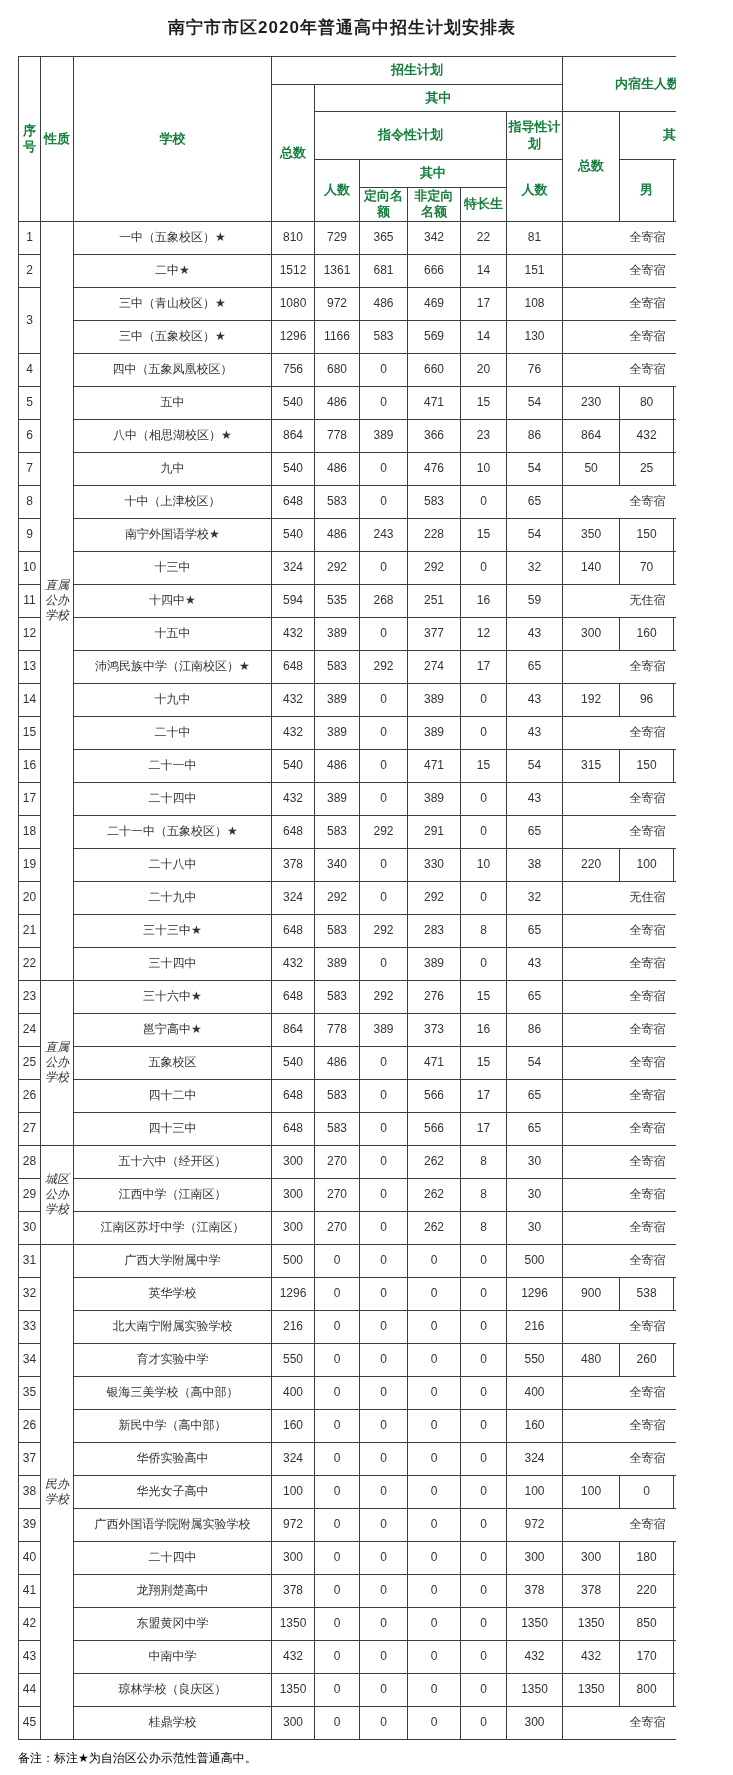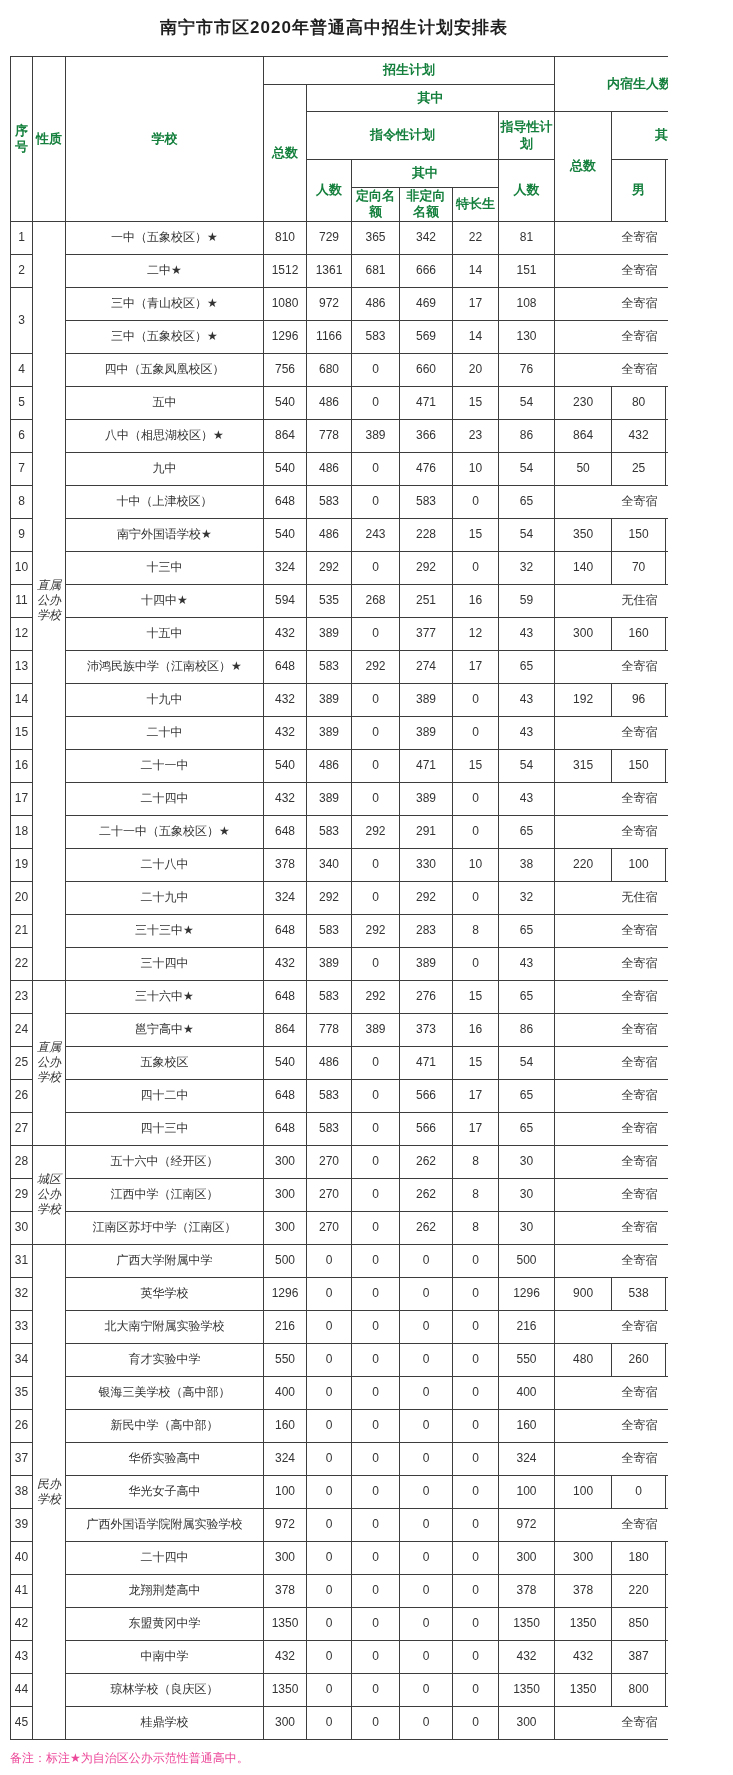--- a/index.html
+++ b/index.html
@@ -2,21 +2,21 @@
 <html><head>
 <meta charset="utf-8">
 <style>
   html,body{margin:0;padding:0;background:#ffffff;}
   body{
     width:733px;height:1775px;
     font-family:"Liberation Sans","DejaVu Sans",sans-serif;
     color:#2f2f2f;
     -webkit-font-smoothing:antialiased;
   }
-  .page{position:relative;width:668px;height:1775px;background:#fff;overflow:hidden;}
+  .page{position:relative;width:668px;height:1775px;background:#fff;overflow:hidden;padding-left:8px;}
   .title{
     text-align:center;
     font-size:17px;font-weight:bold;color:#1f1f1f;
     padding-top:16px;letter-spacing:1px;
   }
   table.plan{
     border-collapse:collapse;table-layout:fixed;
     margin:17px 0 0 10px;width:713px;
   }
   table.plan th,table.plan td{
@@ -27,21 +27,21 @@
     word-break:break-all;
     line-height:1.25;
   }
   table.plan th{font-size:13px;font-weight:bold;color:#15803d;}
   table.plan td{font-size:12px;color:#333;}
   td.school{text-align:left;font-size:13px;padding-left:3px;}
   td.nature{font-size:13px;line-height:1.5;font-style:italic;}
   td.board-merged{font-size:13px;}
   tr.data-row{height:33px;}
   .note{
-    font-size:12px;color:#ec4899;
+    font-size:12px;color:#000000;
     margin:10px 0 0 10px;
   }
 </style>
 </head>
 <body>
 
 <div class="page">
   <div class="title">南宁市市区2020年普通高中招生计划安排表</div>
 
   <table class="plan">
@@ -600,21 +600,21 @@
         <tr class="data-row">
           <td rowspan="1">43</td>
           <td class="school">中南中学</td>
           <td>432</td>
           <td>0</td>
           <td>0</td>
           <td>0</td>
           <td>0</td>
           <td>432</td>
           <td>432</td>
-          <td>387</td>
+          <td>170</td>
           <td>168</td>
         </tr>
         <tr class="data-row">
           <td rowspan="1">44</td>
           <td class="school">琼林学校（良庆区）</td>
           <td>1350</td>
           <td>0</td>
           <td>0</td>
           <td>0</td>
           <td>0</td>

